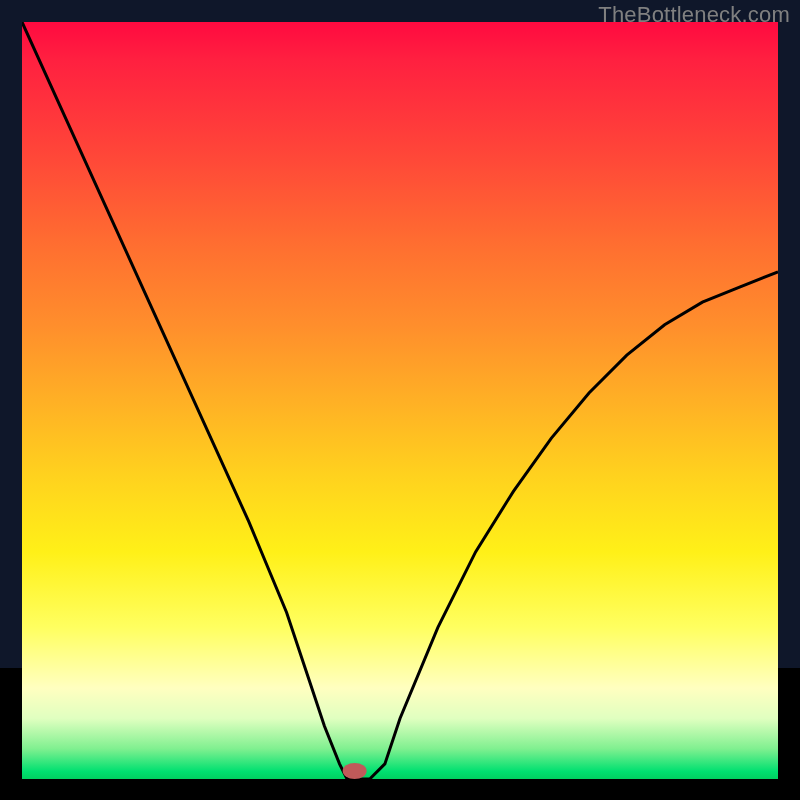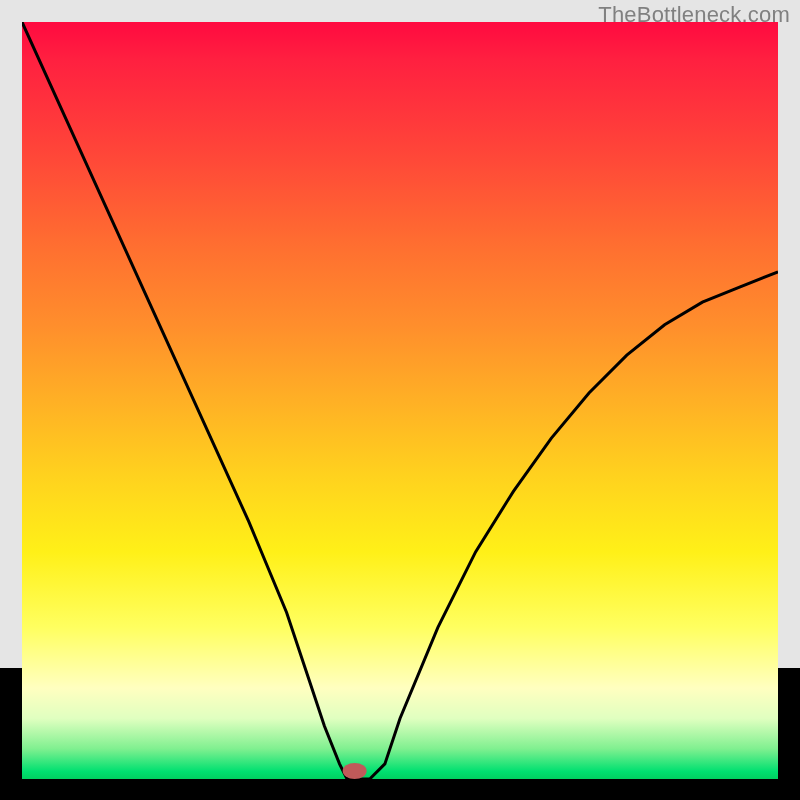--- a/index.html
+++ b/index.html
@@ -8,21 +8,21 @@
     width: 800px;
     height: 800px;
     background: #000;
     overflow: hidden;
     font-family: Arial, Helvetica, sans-serif;
   }
   .outer {
     position: relative;
     width: 800px;
     height: 668px;
-    background: #e5e5e5;
+    background: #0f172a;
   }
   .plot {
     position: absolute;
     left: 22px;
     top: 22px;
     width: 756px;
     height: 757px;
     background: linear-gradient(to bottom,
       #ff0a40 0%,
       #ff2040 5%,

